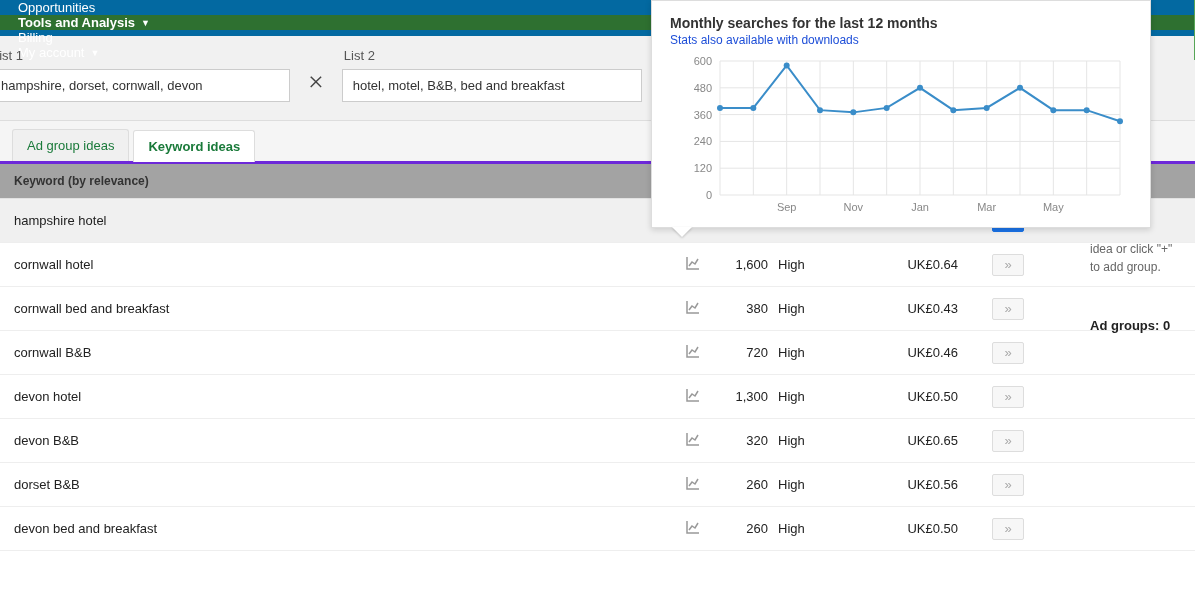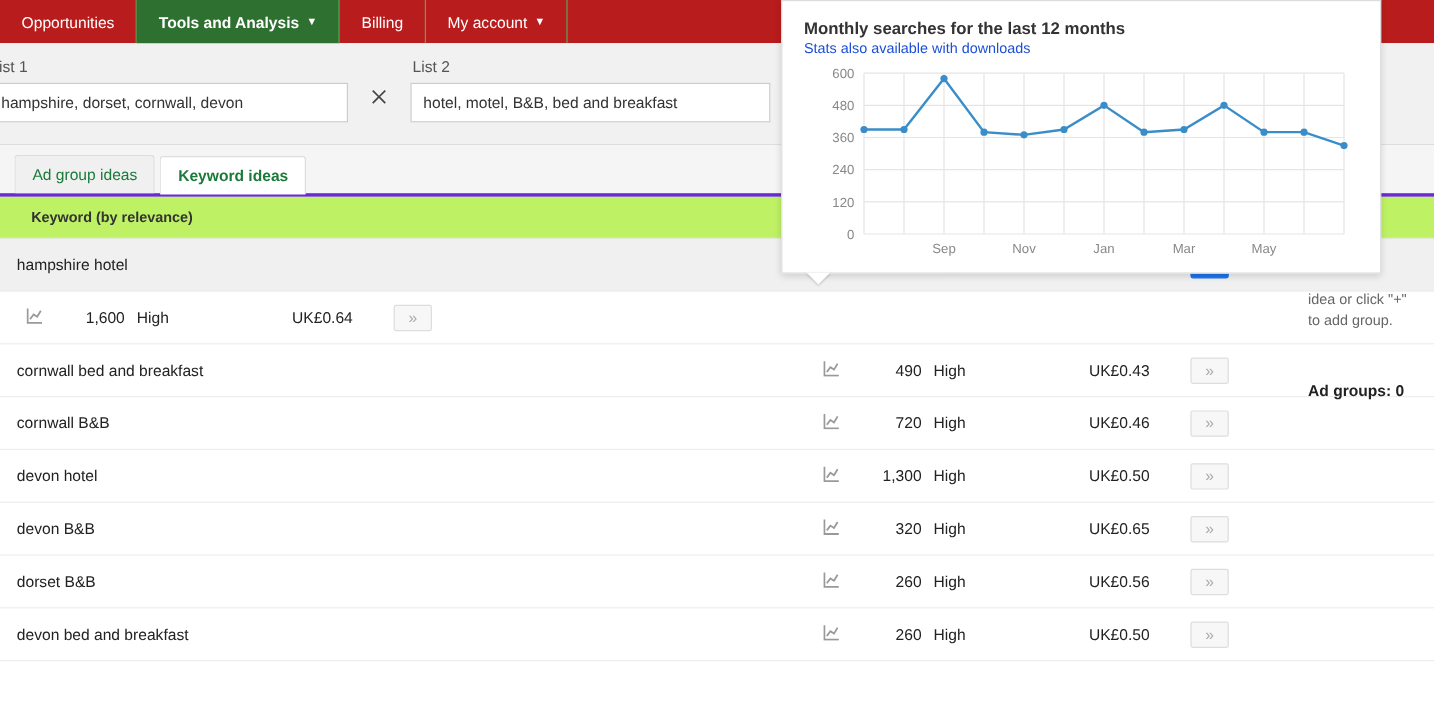--- a/index.html
+++ b/index.html
@@ -1,19 +1,19 @@
 <!DOCTYPE html>
 <html><head>
 <meta charset="utf-8">
 <style>
   * { box-sizing: border-box; margin: 0; padding: 0; }
   body { font-family: Arial, sans-serif; font-size: 13px; color: #222; background: #fff; width: 1195px; height: 595px; overflow: hidden; position: relative; }
 
   
-  .topnav { display: flex; height: 36px; background: #b91c1c; }
+  .topnav { display: flex; height: 36px; background: #0369a1; flex-direction: column; }
   .topnav .nav-item { display: flex; align-items: center; padding: 0 18px; color: #fff; font-size: 13px; cursor: pointer; border-right: 1px solid #57a557; }
   .topnav .nav-item.active { background: #2e7030; font-weight: bold; }
   .topnav .caret { margin-left: 6px; font-size: 9px; }
 
   
   .list-area { padding: 12px 0 18px 0; background: #f1f1f1; border-bottom: 1px solid #ddd; }
   .list-row { display: flex; align-items: flex-end; }
   .list-block { display: flex; flex-direction: column; }
   .list-block label { font-size: 13px; color: #555; margin-bottom: 6px; padding-left: 2px; }
   .list-block input { width: 300px; padding: 8px 10px; border: 1px solid #ccc; font-size: 13px; color: #333; }
@@ -22,21 +22,21 @@
 
   
   .tabs-area { background: #f5f5f5; border-bottom: 3px solid #6d28d9; padding-left: 12px; padding-top: 8px; }
   .tabs { display: flex; gap: 4px; }
   .tab { padding: 8px 14px; font-size: 13px; color: #1a7a3a; border: 1px solid transparent; border-bottom: none; border-radius: 3px 3px 0 0; cursor: pointer; }
   .tab.inactive { background: #f0f0f0; border-color: #ddd; }
   .tab.active { background: #fff; border-color: #ddd; font-weight: bold; position: relative; top: 1px; }
 
   
   .table-wrap { position: relative; }
-  .thead { background: #bef264; border-bottom: 1px solid #e2e2e2; padding: 10px 26px; font-size: 12px; font-weight: bold; color: #333; }
+  .thead { background: #a3a3a3; border-bottom: 1px solid #e2e2e2; padding: 10px 14px; font-size: 12px; font-weight: bold; color: #333; }
   .trow { display: flex; align-items: center; border-bottom: 1px solid #eee; height: 44px; padding-left: 14px; }
   .trow.highlight { background: #f0f0f0; }
   .col-keyword { flex: 0 0 664px; color: #222; }
   .col-chart { flex: 0 0 30px; color: #999; font-size: 14px; cursor: pointer; text-align: center; }
   .col-chart.dark { color: #333; }
   .col-searches { flex: 0 0 70px; text-align: right; padding-right: 10px; }
   .col-comp { flex: 0 0 90px; }
   .col-cpc { flex: 0 0 110px; text-align: right; padding-right: 20px; }
   .col-add { flex: 0 0 60px; text-align: center; }
   .btn-add { display: inline-flex; align-items: center; justify-content: center; width: 32px; height: 22px; border: 1px solid #ddd; border-radius: 2px; background: #f7f7f7; color: #aaa; font-size: 13px; cursor: pointer; }
@@ -112,20 +112,21 @@
           </svg>
     </div>
     <div class="col-searches">390</div>
     <div class="col-comp">High</div>
     <div class="col-cpc">UK£0.69</div>
     <div class="col-add">
       <span class="btn-add primary">»</span>
     </div>
       </div>
       <div class="trow">
+    <div class="col-keyword">cornwall hotel</div>
     <div class="col-chart ">
       <svg width="14" height="14" viewBox="0 0 14 14">
             <path d="M1 1 V13 H13" stroke="currentColor" stroke-width="1.5" fill="none"></path>
             <path d="M3 10 L6 6 L9 8 L12 3" stroke="currentColor" stroke-width="1.5" fill="none"></path>
           </svg>
     </div>
     <div class="col-searches">1,600</div>
     <div class="col-comp">High</div>
     <div class="col-cpc">UK£0.64</div>
     <div class="col-add">
@@ -133,21 +134,21 @@
     </div>
       </div>
       <div class="trow">
     <div class="col-keyword">cornwall bed and breakfast</div>
     <div class="col-chart ">
       <svg width="14" height="14" viewBox="0 0 14 14">
             <path d="M1 1 V13 H13" stroke="currentColor" stroke-width="1.5" fill="none"></path>
             <path d="M3 10 L6 6 L9 8 L12 3" stroke="currentColor" stroke-width="1.5" fill="none"></path>
           </svg>
     </div>
-    <div class="col-searches">490</div>
+    <div class="col-searches">380</div>
     <div class="col-comp">High</div>
     <div class="col-cpc">UK£0.43</div>
     <div class="col-add">
       <span class="btn-add ">»</span>
     </div>
       </div>
       <div class="trow">
     <div class="col-keyword">cornwall B&amp;B</div>
     <div class="col-chart ">
       <svg width="14" height="14" viewBox="0 0 14 14">

